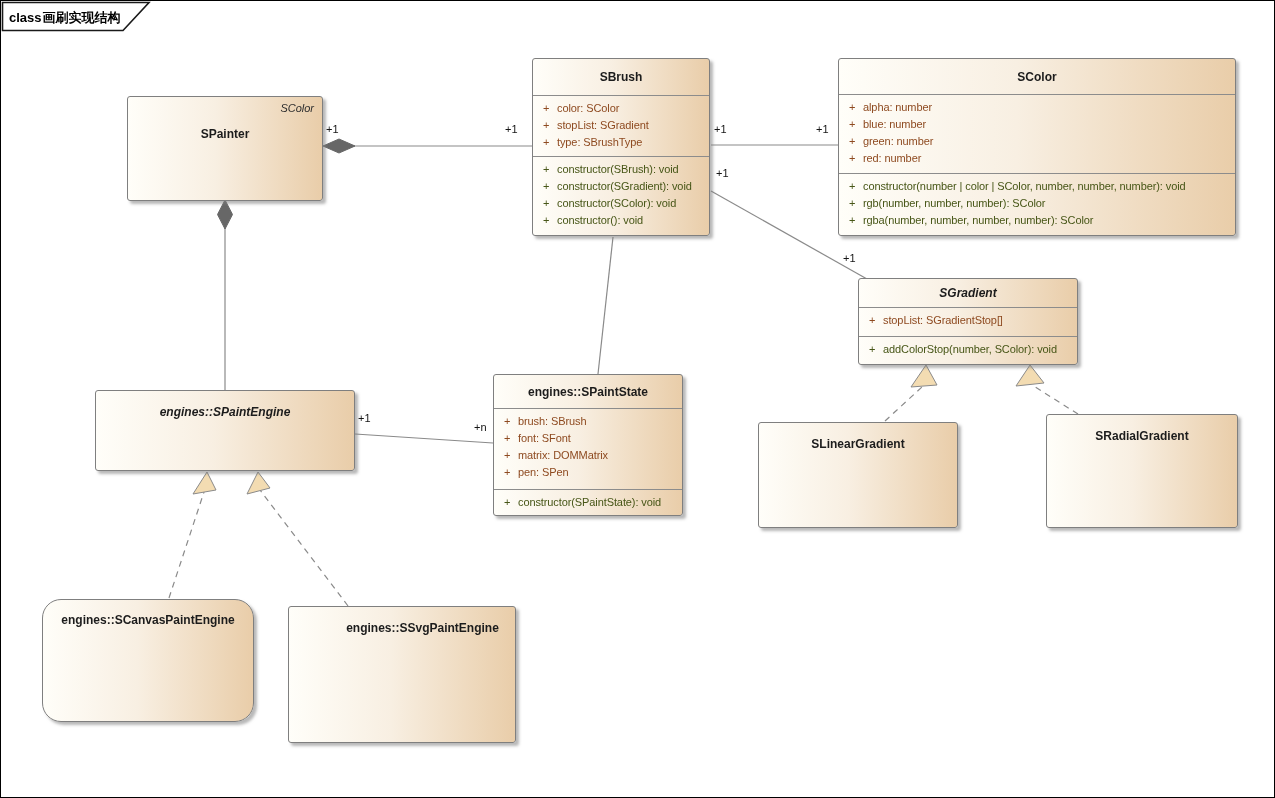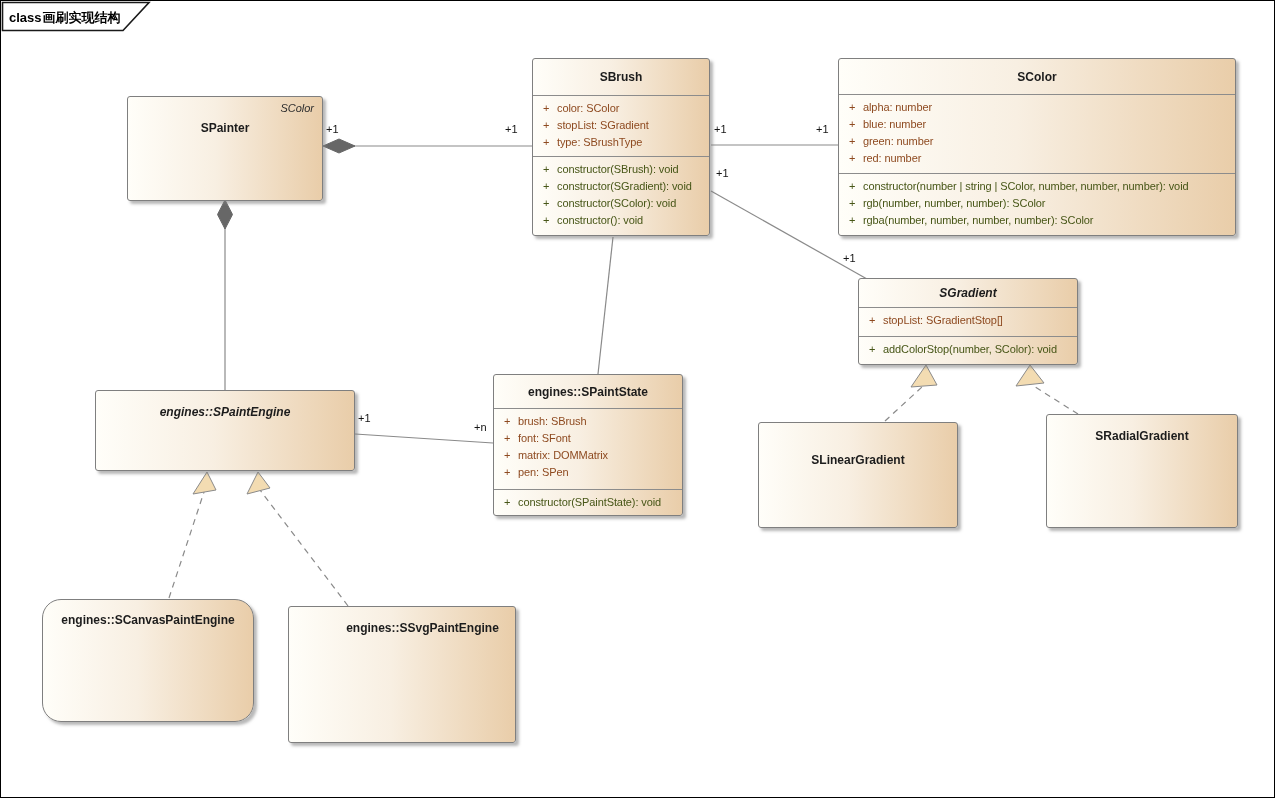--- a/index.html
+++ b/index.html
@@ -54,21 +54,21 @@
       <polyline points="884,420 921,386" fill="none" stroke="#8a8a8a" stroke-width="1.2" stroke-dasharray="6,5"></polyline>
       <polygon points="925,364 910,386 936,384" fill="#f3dcb2" stroke="#8a8a8a" stroke-width="1"></polygon>
       <polyline points="1077,413 1031,384" fill="none" stroke="#8a8a8a" stroke-width="1.2" stroke-dasharray="6,5"></polyline>
       <polygon points="1029,364 1015,385 1043,382" fill="#f3dcb2" stroke="#8a8a8a" stroke-width="1"></polygon>
       <path d="M1.5,1.5 L148,1.5 L122,29.5 L1.5,29.5 Z" fill="#ffffff" stroke="#1a1a1a" stroke-width="1.6"></path>
       <text x="8" y="21" class="frame-label"><tspan>class</tspan><tspan dx="1">画刷实现结构</tspan></text>
     </svg>
 <div class="uml-class" style="left: 126px; top: 95px; width: 196px; height: 105px;">
       <div class="uml-head plain">
         <div class="stereo">SColor</div>
-        <div class="uml-title" style="margin-top: 24px;">SPainter</div>
+        <div class="uml-title" style="margin-top: 30px;">SPainter</div>
       </div>
     </div>
     <div class="uml-class" style="left: 531px; top: 57px; width: 178px; height: 178px;">
       <div class="uml-head with-sep" style="flex-basis: 37px;">
         <div class="uml-title">SBrush</div>
       </div>
       <div class="uml-comp attr" style="height: 61px;">
         <div class="member">
           <span class="vis">+</span>
           <span class="mtext">color: SColor</span>
@@ -119,21 +119,21 @@
           <span class="mtext">green: number</span>
         </div>
         <div class="member">
           <span class="vis">+</span>
           <span class="mtext">red: number</span>
         </div>
       </div>
       <div class="uml-comp meth">
         <div class="member">
           <span class="vis">+</span>
-          <span class="mtext">constructor(number | string | SColor, number, number, number): void</span>
+          <span class="mtext">constructor(number | color | SColor, number, number, number): void</span>
         </div>
         <div class="member">
           <span class="vis">+</span>
           <span class="mtext">rgb(number, number, number): SColor</span>
         </div>
         <div class="member">
           <span class="vis">+</span>
           <span class="mtext">rgba(number, number, number, number): SColor</span>
         </div>
       </div>
@@ -184,21 +184,21 @@
         </div>
       </div>
     </div>
     <div class="uml-class abstract" style="left: 94px; top: 389px; width: 260px; height: 81px;">
       <div class="uml-head plain">
         <div class="uml-title" style="margin-top: 14px;">engines::SPaintEngine</div>
       </div>
     </div>
     <div class="uml-class" style="left: 757px; top: 421px; width: 200px; height: 106px;">
       <div class="uml-head plain">
-        <div class="uml-title" style="margin-top: 30px;">SLinearGradient</div>
+        <div class="uml-title" style="margin-top: 14px;">SLinearGradient</div>
       </div>
     </div>
     <div class="uml-class" style="left: 1045px; top: 413px; width: 192px; height: 114px;">
       <div class="uml-head plain">
         <div class="uml-title" style="margin-top: 14px;">SRadialGradient</div>
       </div>
     </div>
     <div class="uml-class" style="left: 41px; top: 598px; width: 212px; height: 123px; border-radius: 19px;">
       <div class="uml-head plain">
         <div class="uml-title" style="margin-top: 13px;">engines::SCanvasPaintEngine</div>

